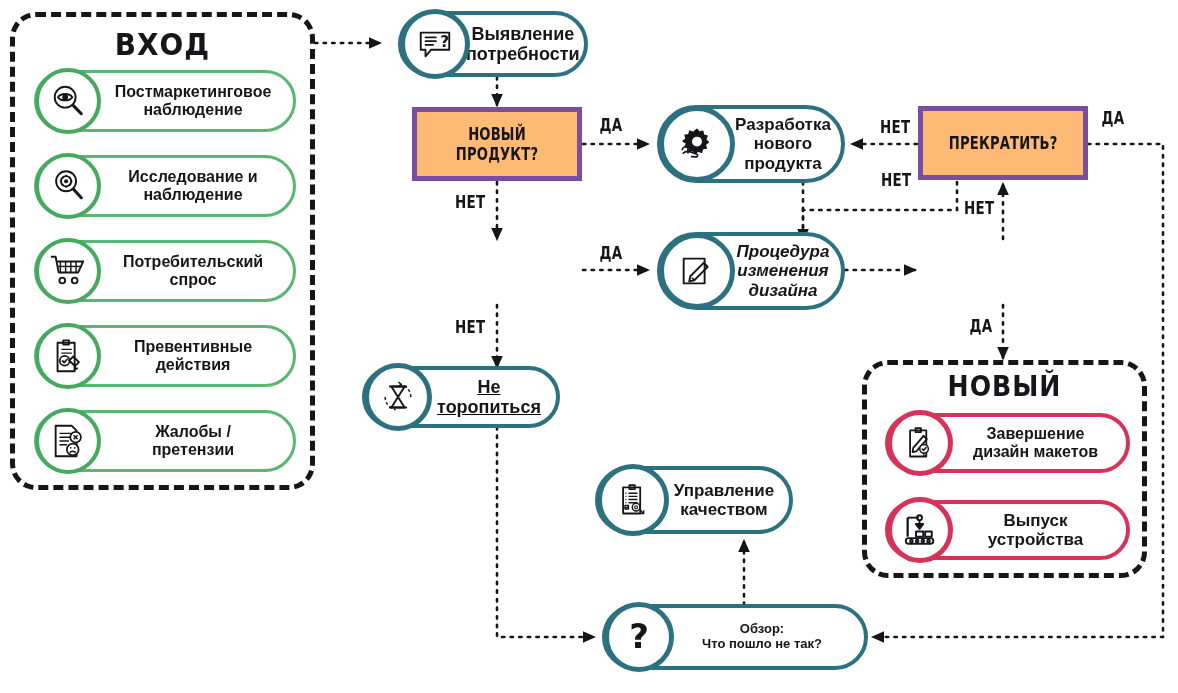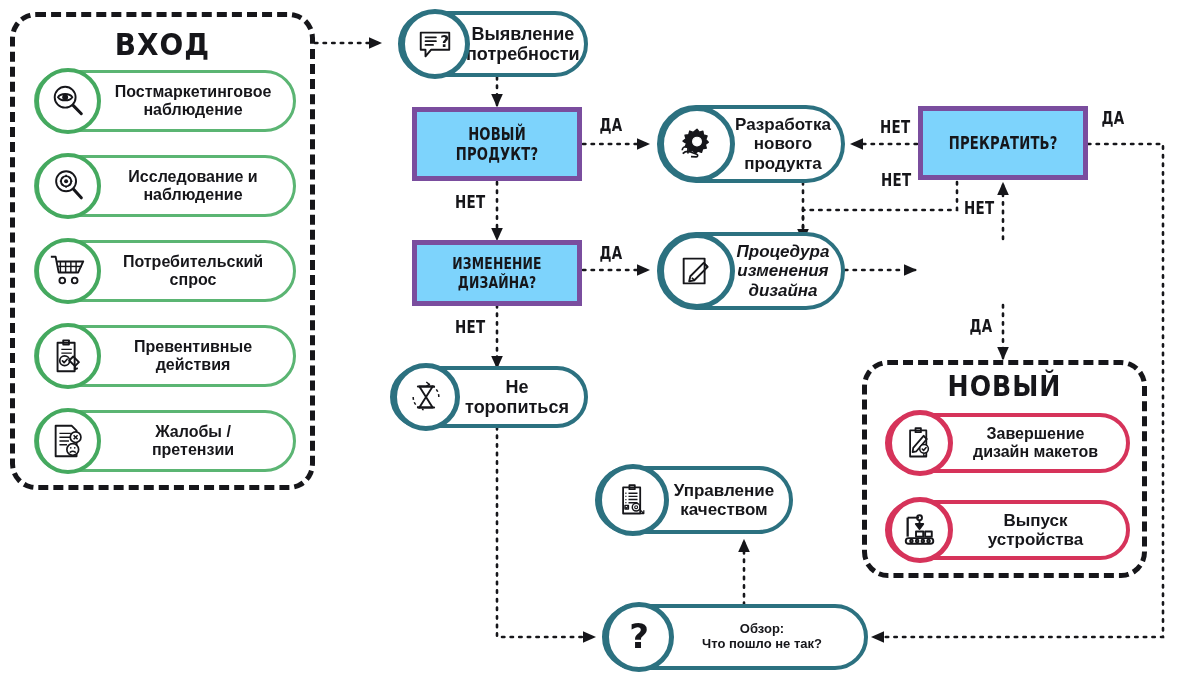--- a/index.html
+++ b/index.html
@@ -81,21 +81,21 @@
   .pill.teal .pill-icon { border: 5px solid #2c7180; }
   
   .pill.crimson { border: 4px solid #d6335a; }
   .pill.crimson .pill-icon { border: 5px solid #d6335a; }
 
   
   .decision {
     position: absolute;
     box-sizing: border-box;
     border: 5px solid #7a4d9e;
-    background: #7dd3fc;
+    background: #fdba74;
     display: flex;
     align-items: center;
     justify-content: center;
   }
   .decision-label {
     font-family: "DejaVu Sans", sans-serif;
     font-stretch: condensed;
     font-weight: bold;
     color: #16161a;
     text-align: center;
@@ -267,40 +267,37 @@
     </span>
     <span class="pill-label" style="font-size:17px; white-space:pre-line; padding-left:70px;">Разработка
 нового
 продукта</span>
   </div>
 
   <div class="decision" style="left:918px; top:106px; width:170px; height:74px;">
     <span class="decision-label" style="font-size:17px;">ПРЕКРАТИТЬ?</span>
   </div>
 
-  <div class="decision" style="left:412px; top:240px; width:170px; height:66px;">
-    <span class="decision-label" style="font-size:16px;">ИЗМЕНЕНИЕ ДИЗАЙНА?</span>
-  </div>
 
   <div class="pill teal" style="left:657px; top:232px; width:188px; height:78px;">
     <span class="pill-icon" style="width:76px; height:76px;">
       <svg class="icon-svg" width="40" height="40" viewBox="0 0 42 42" fill="none" stroke="#16161a" stroke-width="2" stroke-linejoin="round">
         <path d="M7 8h22v26H7z"></path>
         <path d="M14 26.5l14-14 4.2 4.2-14 14-5.4 1.2z"></path>
         <path d="M28 12.5l4.2 4.2" stroke-width="1.6"></path>
         <path d="M15.6 28l2.6 2.6" stroke-width="1.6"></path>
       </svg>
     </span>
     <span class="pill-label" style="font-size:17px; white-space:pre-line; padding-left:70px;font-style:italic;">Процедура
 изменения
 дизайна</span>
   </div>
 
 
-  <div class="pill teal" style="left:390px; top:366px; width:198px; height:62px;">
+  <div class="pill teal" style="left:362px; top:366px; width:198px; height:62px;text-decoration:underline;">
     <span class="pill-icon" style="width:68px; height:68px;">
       <svg class="icon-svg" width="38" height="38" viewBox="0 0 40 40" fill="none" stroke="#16161a" stroke-width="2" stroke-linejoin="round">
         <path d="M13 9h14l-7 11 7 11H13l7-11z"></path>
         <path d="M11.5 9h17M11.5 31h17" stroke-width="2.2" stroke-linecap="round"></path>
         <path d="M33.5 20a13.5 13.5 0 0 0-11-13.3" stroke-width="1.6" stroke-dasharray="3 2.6"></path>
         <path d="M6.5 20a13.5 13.5 0 0 0 11 13.3" stroke-width="1.6" stroke-dasharray="3 2.6"></path>
         <path d="M20.3 4.2l3 2.4-3 2.4" stroke-width="1.6"></path>
       </svg>
     </span>
     <span class="pill-label" style="font-size:18px; white-space:pre-line; padding-left:62px;">Не

